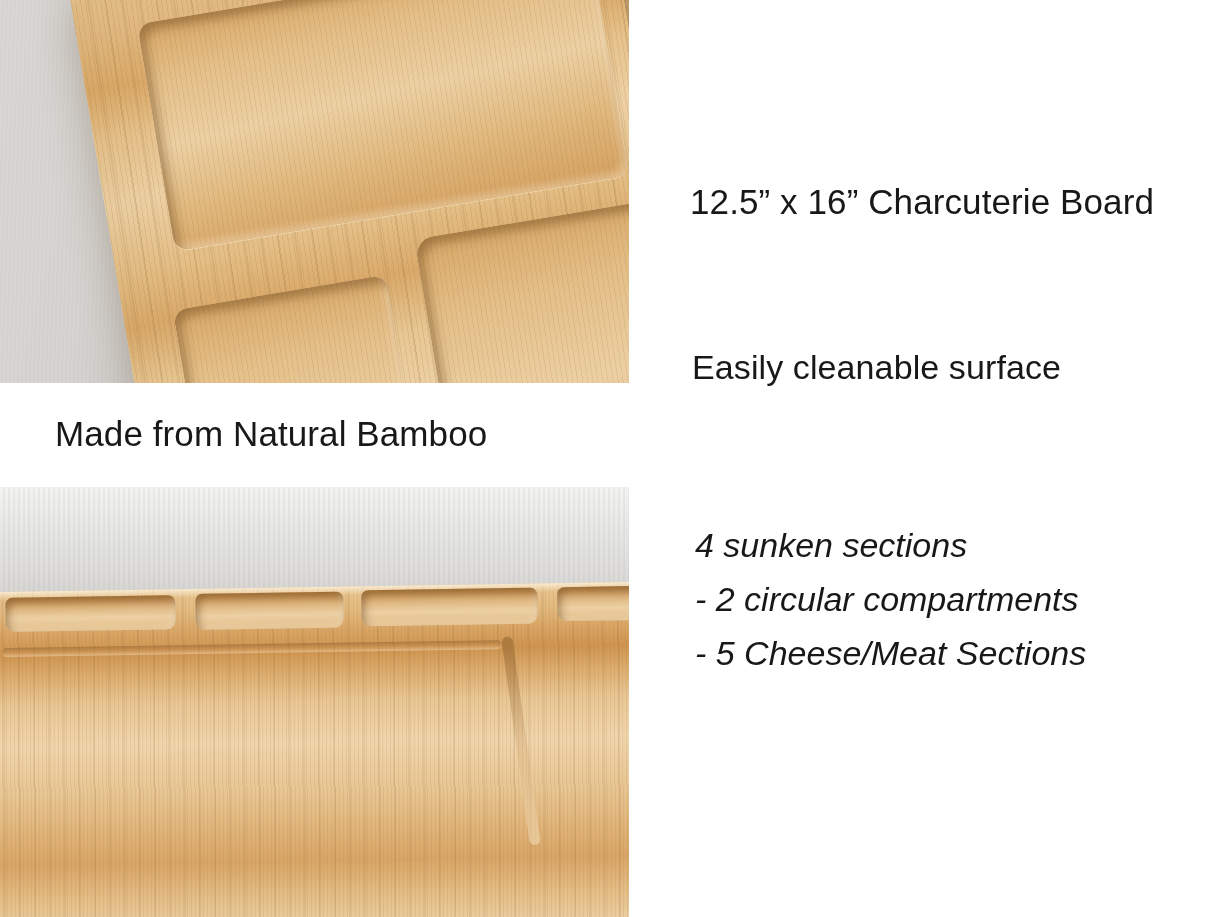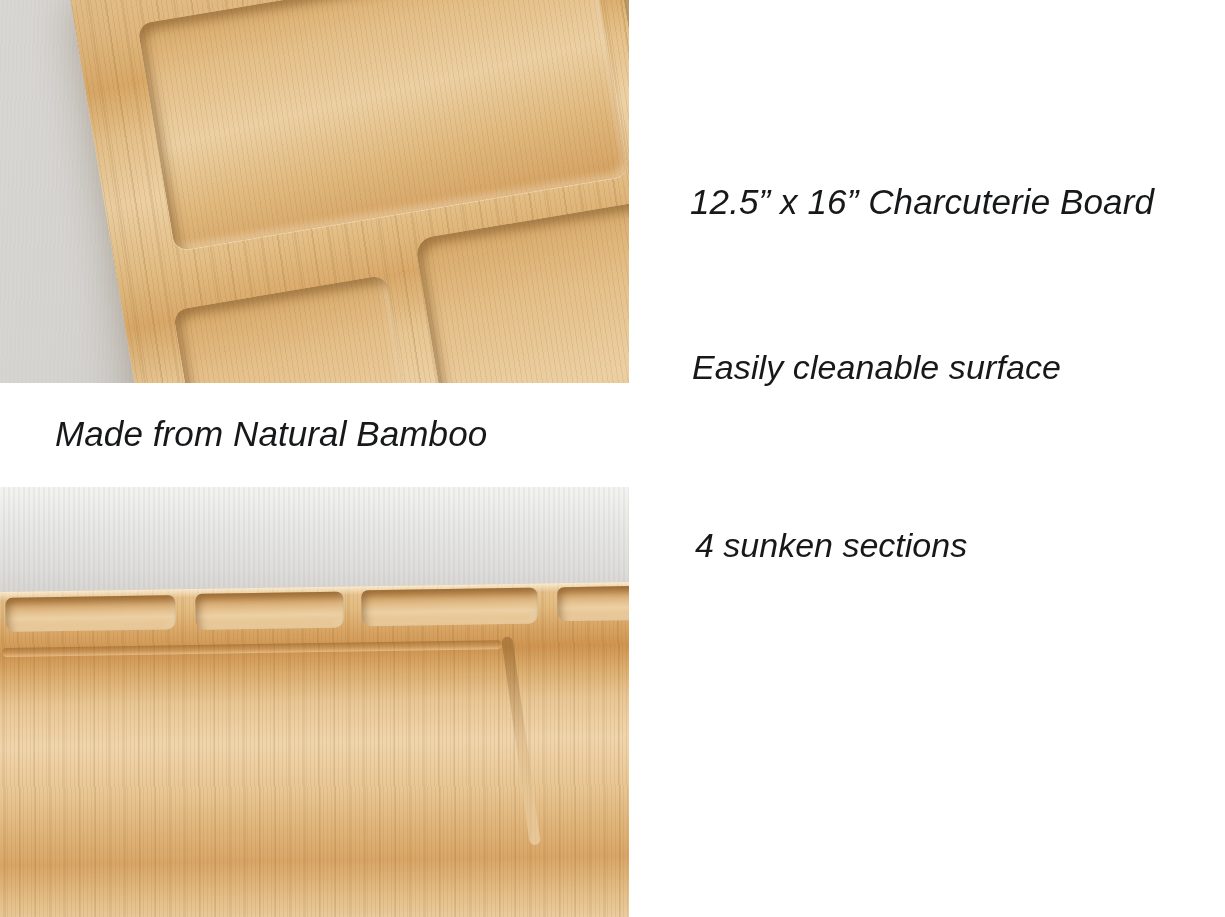--- a/index.html
+++ b/index.html
@@ -227,21 +227,20 @@
       rgba(123,82,34,0.42) 0%,
       rgba(196,145,86,0.22) 55%,
       rgba(255,240,214,0.40) 100%);
     border-radius: 10px;
   }
 
   
   .txt {
     position: absolute;
     color: #17181a;
-    font-style: italic;
     font-weight: 400;
     letter-spacing: 0.1px;
     white-space: nowrap;
     line-height: 1.12;
   }
   #title-text {
     left: 690px;
     top: 182px;
     font-size: 35px;
   }
@@ -309,15 +308,17 @@
   </div>
 
   <div class="txt" id="title-text">12.5” x 16” Charcuterie Board</div>
 
   <div class="txt" id="bamboo-text">Made from Natural Bamboo</div>
 
   <div class="txt" id="subtitle-text">Easily cleanable surface</div>
 
   <div id="features">
     <div class="feature-line">4 sunken sections</div>
+    <div class="feature-line">- 2 circular compartments</div>
+    <div class="feature-line">- 5 Cheese/Meat Sections</div>
   </div>
 
 </div>
 
 </body></html>

